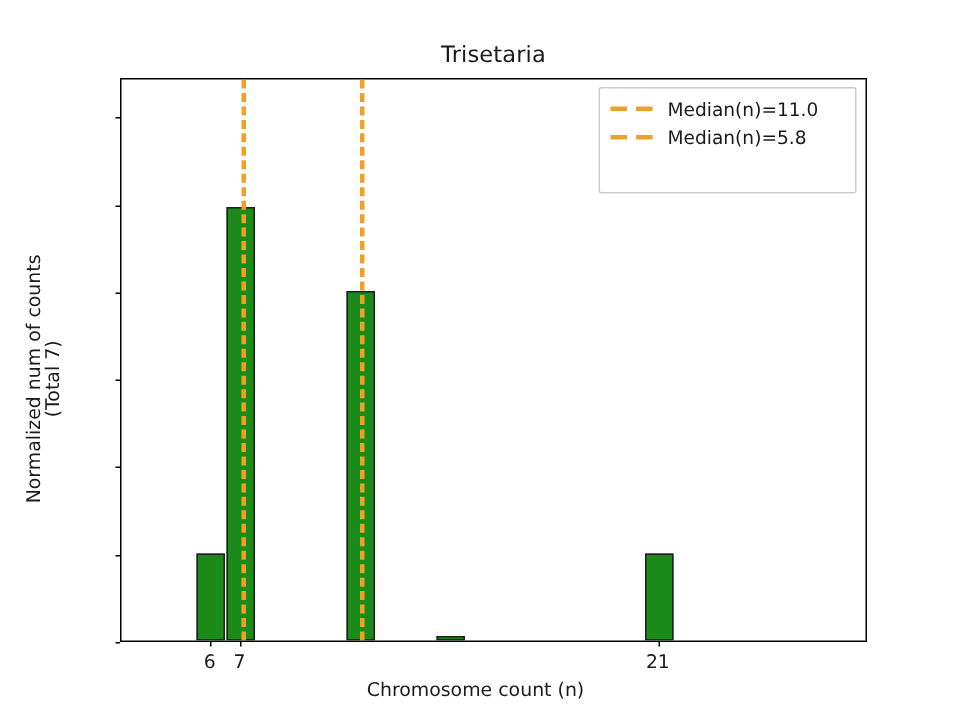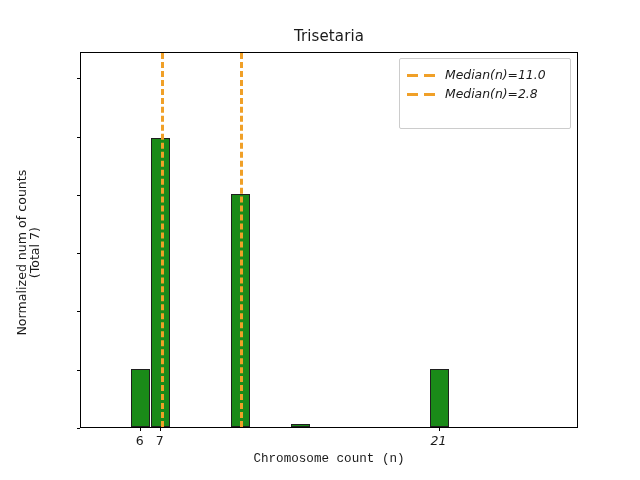--- a/index.html
+++ b/index.html
@@ -101,45 +101,42 @@
   }
   .xtick-mark {
     position: absolute;
     top: 427.5px;
     width: 0;
     height: 3.5px;
     border-left: 1.1px solid #000000;
   }
   #xlabel {
     position: absolute;
-    left: 80px;
+    left: 68px;
     top: 452px;
     width: 498px;
     text-align: center;
     font-size: 12.6px;
     color: #1a1a1a;
-    font-family: Liberation Mono, monospace;
   }
   
   #legend {
     position: absolute;
     left: 399px;
     top: 58px;
     width: 172px;
     background: #ffffff;
     border: 1px solid #cccccc;
     border-radius: 2px;
     box-sizing: border-box;
     padding: 6px 7px 6px 6px;
   }
   .legend-row {
     display: flex;
-    align-items: center;
     height: 19px;
-    font-style: italic;
   }
   .legend-swatch {
     width: 32px;
     height: 14px;
     flex: 0 0 32px;
     margin-right: 7px;
     position: relative;
   }
   .legend-swatch::before,
   .legend-swatch::after {
@@ -186,33 +183,33 @@
 
   <div id="xlabel">Chromosome count (n)</div>
 
   <div id="legend">
       <div class="legend-row">
         <span class="legend-swatch"></span>
         <span class="legend-text">Median(n)=11.0</span>
       </div>
       <div class="legend-row">
         <span class="legend-swatch"></span>
-        <span class="legend-text">Median(n)=2.8</span>
+        <span class="legend-text">Median(n)=5.8</span>
       </div>
       <div class="legend-row">
         <span class="legend-swatch blank"></span>
       </div>
     </div>
 
 <div class="ytick-mark" style="top: 428px;"></div>
     <div class="ytick-mark" style="top: 369.705px;"></div>
     <div class="ytick-mark" style="top: 311.411px;"></div>
     <div class="ytick-mark" style="top: 253.116px;"></div>
     <div class="ytick-mark" style="top: 194.822px;"></div>
     <div class="ytick-mark" style="top: 136.527px;"></div>
     <div class="ytick-mark" style="top: 78.2326px;"></div>
     <div class="xtick-mark" style="left: 139.76px;"></div>
     <div class="xtick-label" style="left: 119.76px;">6</div>
     <div class="xtick-mark" style="left: 159.68px;"></div>
     <div class="xtick-label" style="left: 139.68px;">7</div>
     <div class="xtick-mark" style="left: 438.56px;"></div>
-    <div class="xtick-label" style="left: 418.56px; font-style: italic;">21</div>
+    <div class="xtick-label" style="left: 418.56px;">21</div>
   </div>
 
 </body></html>

